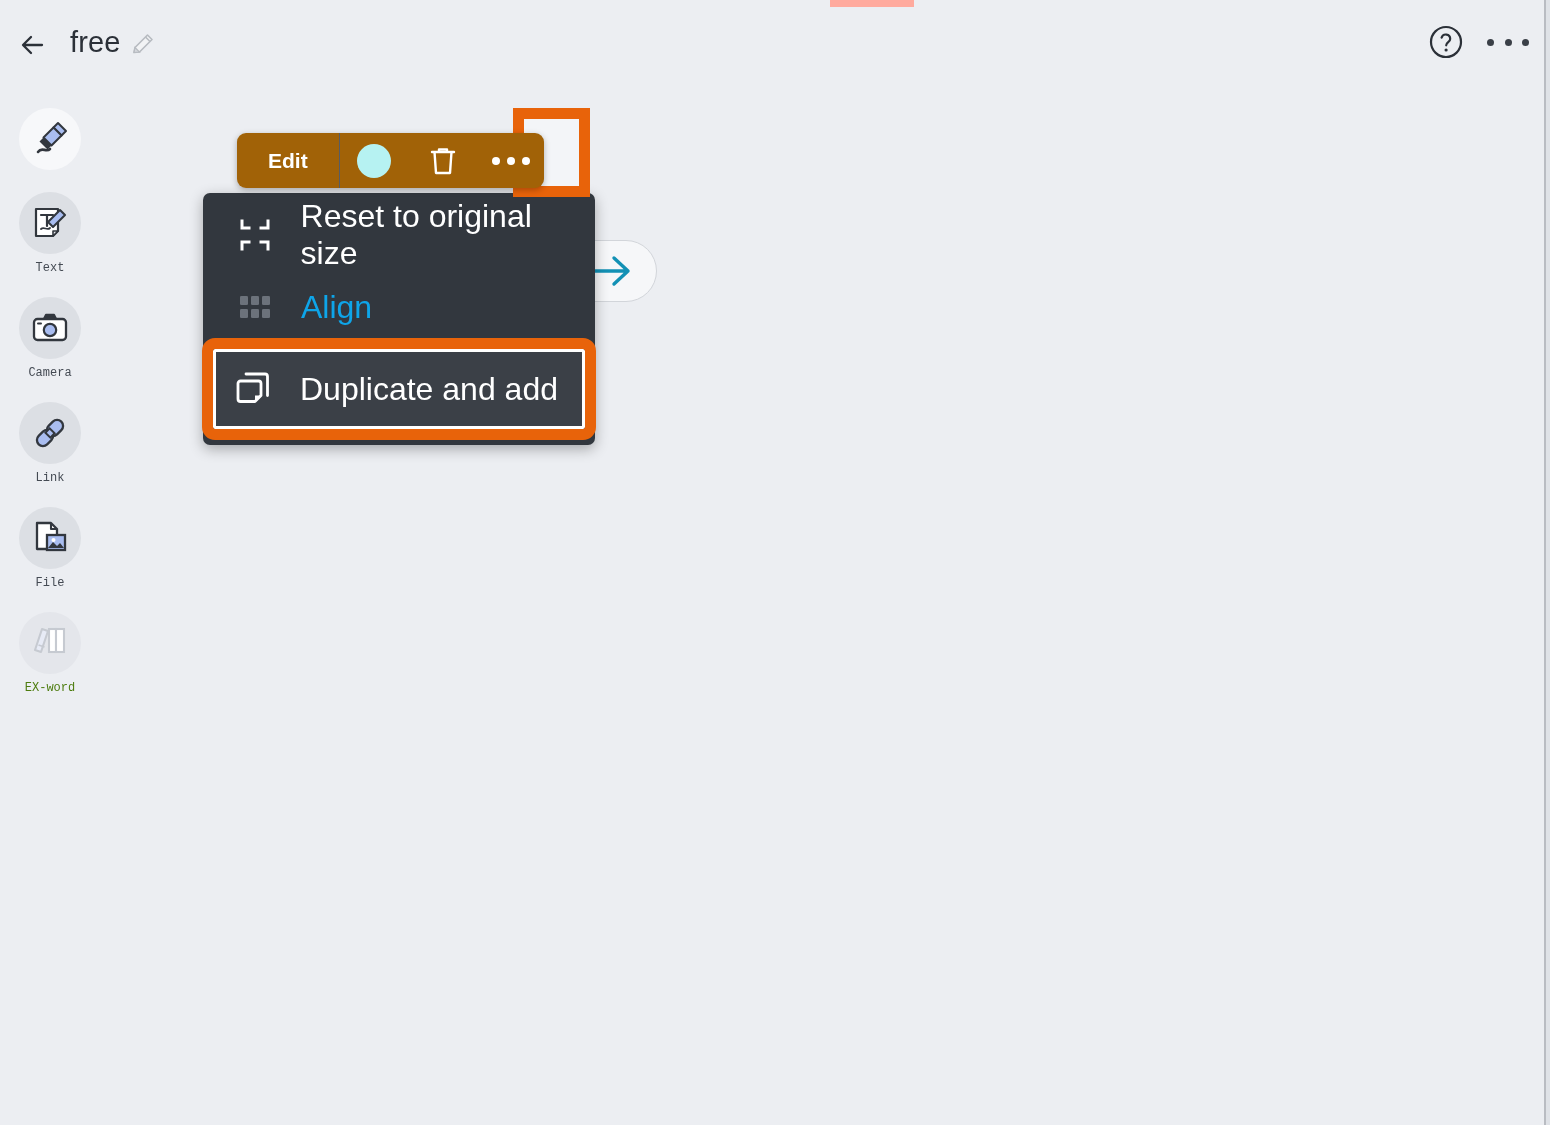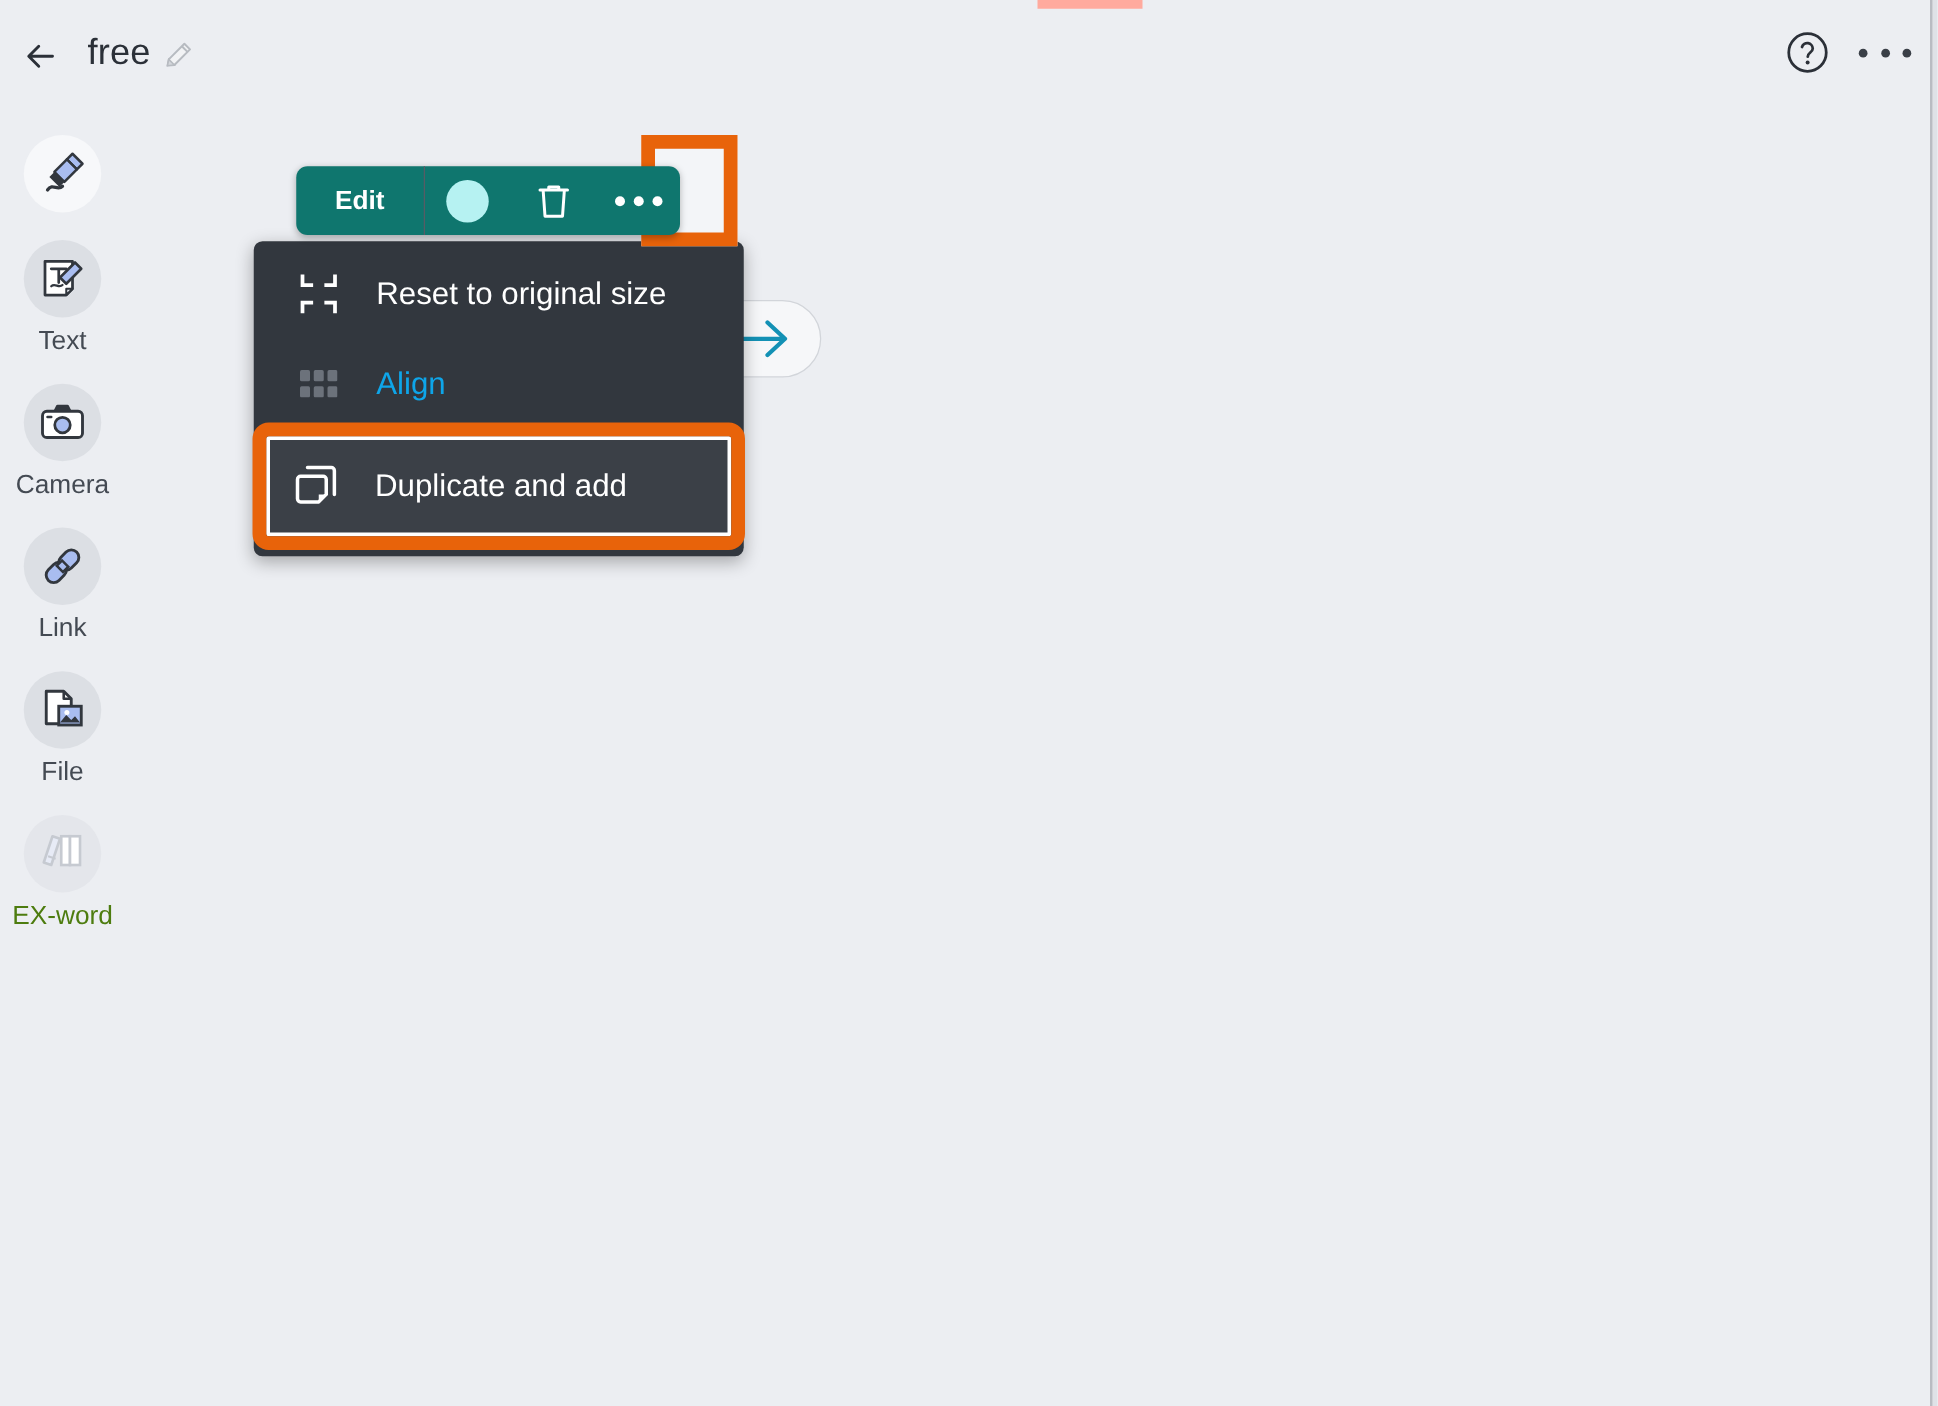--- a/index.html
+++ b/index.html
@@ -121,31 +121,32 @@
     background: #dcdfe4;
     margin: 0 auto;
     display: flex;
     align-items: center;
     justify-content: center;
   }
   .side-circle.light { background: #f7f8fa; }
   .side-circle.dim { background: #e4e6eb; }
   .side-label {
     margin-top: 7px;
-    font-size: 21px;
+    font-size: 12px;
     color: #444a53;
+    font-family: Liberation Mono, monospace;
   }
   .side-item.disabled .side-label { color: #4d7c0f; }
 
   
   .obj-toolbar {
     position: absolute;
     left: 237px; top: 133px;
     height: 55px;
-    background: #0f766e;
+    background: #a16207;
     border-radius: 9px;
     display: flex;
     align-items: center;
     box-shadow: 0 2px 6px rgba(0,0,0,.28);
     z-index: 12;
   }
   .tb-edit {
     padding: 0 31px;
     color: #ffffff;
     font-size: 21px;
@@ -231,21 +232,21 @@
   }
   .menu-icon {
     width: 48px;
     margin-left: 28px;
     display: flex;
     align-items: center;
     justify-content: center;
   }
   .menu-label {
     margin-left: 22px;
-    font-size: 25px;
+    font-size: 32px;
     color: #ffffff;
   }
   .menu-item.disabled { cursor: default; }
   .menu-item.disabled .menu-label { color: #0ea5e9; }
 
   
   .menu-item.highlighted {
     height: 80px;
     background: #3b4047;
     margin: 6px 10px 4px 10px;

